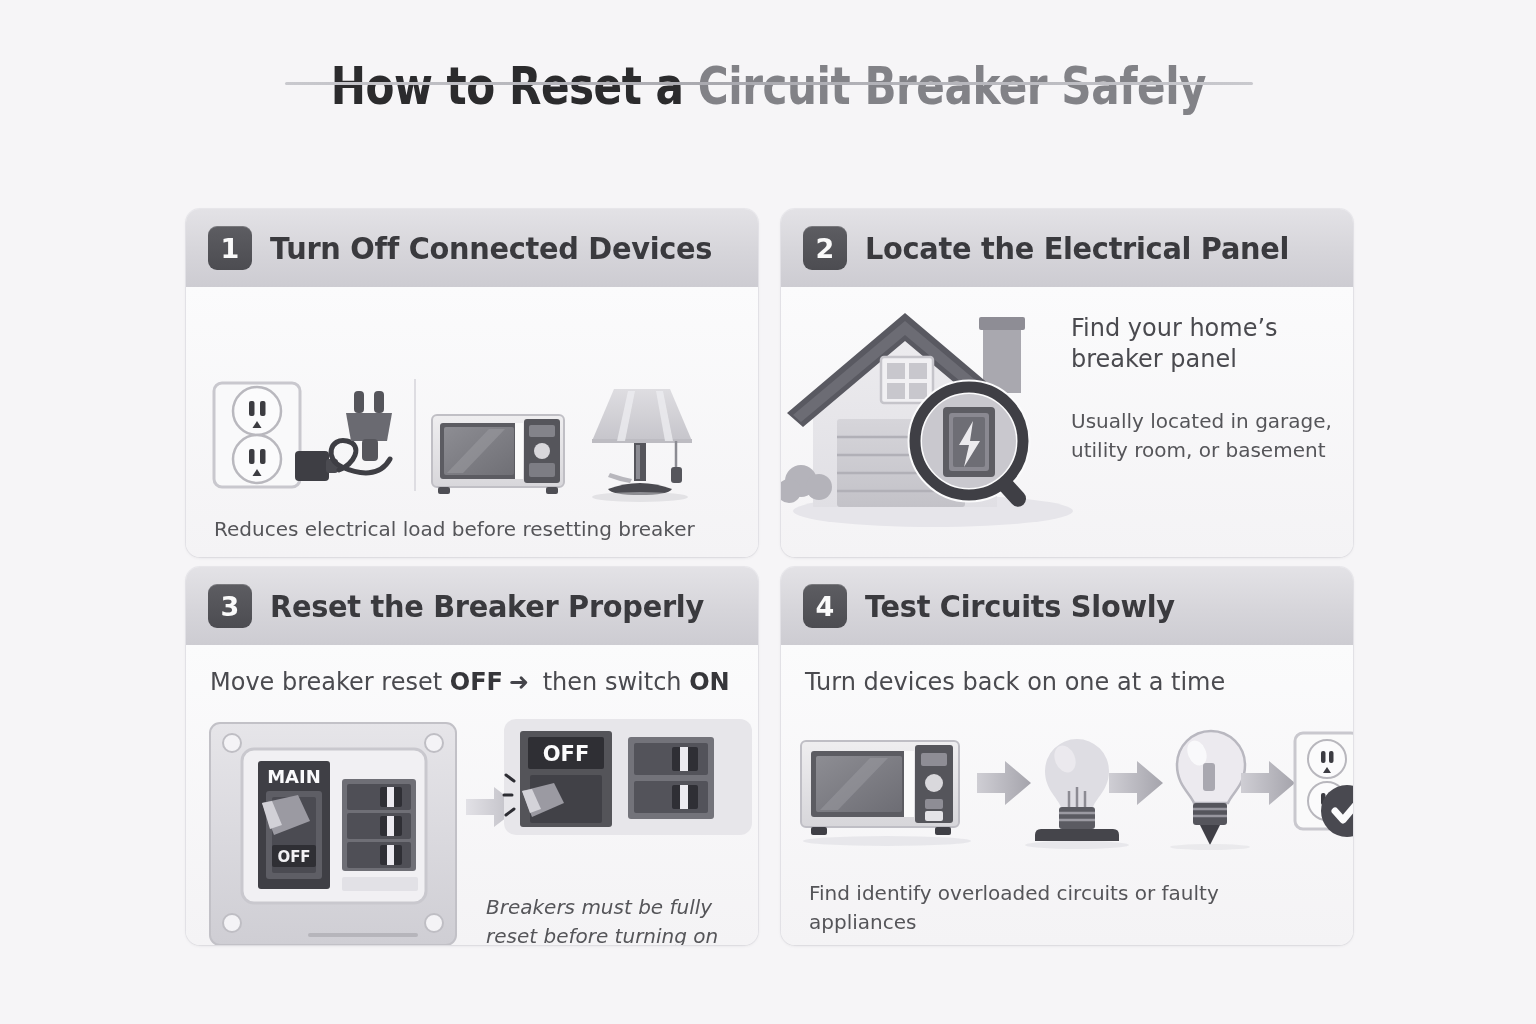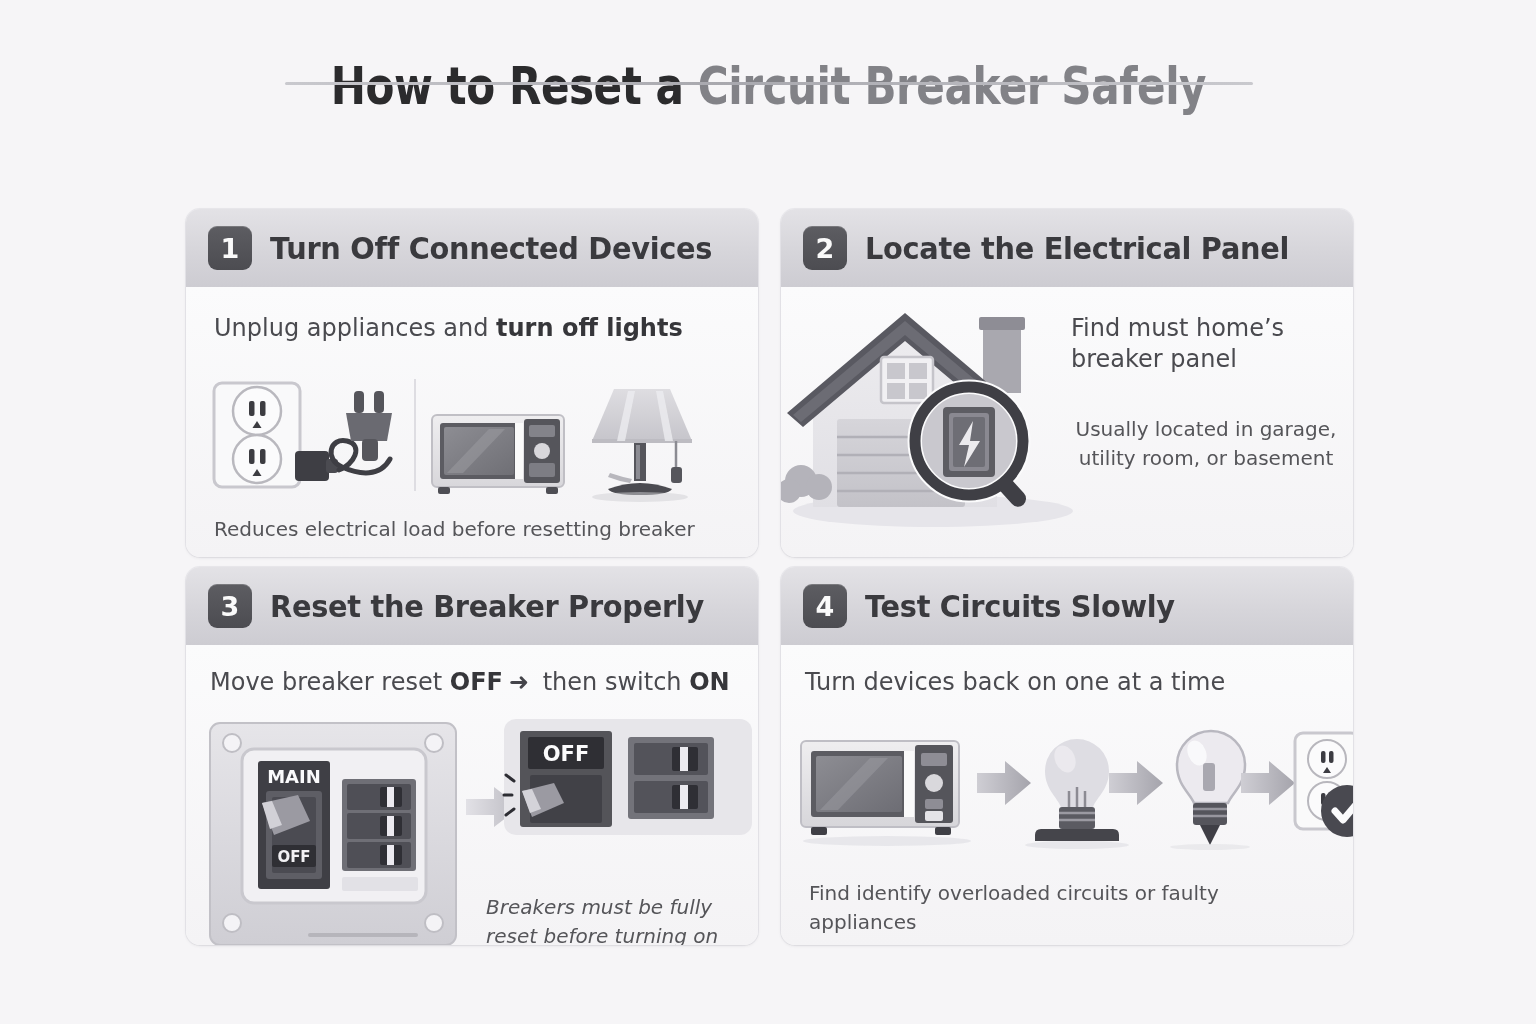--- a/index.html
+++ b/index.html
@@ -108,21 +108,21 @@
   }
 
   
   #c1-lead { position: absolute; left: 28px; top: 26px; }
   #c1-scene { position: absolute; left: 18px; top: 86px; width: 540px; height: 130px; }
   #c1-note { position: absolute; left: 28px; top: 228px; }
 
   
   #c2-scene { position: absolute; left: 4px; top: 8px; width: 290px; height: 250px; }
   #c2-text { position: absolute; left: 290px; top: 26px; width: 270px; }
-  #c2-note { margin-top: 40px; text-align: center; }
+  #c2-note { margin-top: 32px; }
 
   
   #c3-lead { position: absolute; left: 24px; top: 22px; }
   #c3-panelbig { position: absolute; left: 22px; top: 76px; width: 252px; height: 228px; }
   #c3-arrow { position: absolute; left: 278px; top: 138px; width: 58px; height: 48px; }
   #c3-panelsmall { position: absolute; left: 318px; top: 74px; width: 248px; height: 116px; }
   #c3-note { position: absolute; left: 300px; top: 248px; width: 250px; font-style: italic; }
 
   
   #c4-lead { position: absolute; left: 24px; top: 22px; text-align: center; }
@@ -138,21 +138,20 @@
   <h1 id="page-title"><span class="t-dark">How to Reset a </span><span class="t-gray">Circuit Breaker Safely</span></h1>
 </div>
 <div id="title-rule"></div>
 
 <div class="card" id="card-1">
   <div class="card-header">
     <div class="step-badge">1</div>
     <div class="card-title">Turn Off Connected Devices</div>
   </div>
   <div class="card-body">
-    <div class="lead" id="c1-lead"><span>Unplug appliances and </span><b>turn off lights</b></div>
 
     <div id="c1-scene">
       <svg width="540" height="130" viewBox="0 0 540 130">
         <defs>
           <linearGradient id="mwBody" x1="0" y1="0" x2="0" y2="1">
             <stop offset="0" stop-color="#efeef0"></stop>
               <stop offset="1" stop-color="#d8d7db"></stop>
           </linearGradient>
           <linearGradient id="mwGlass" x1="0" y1="0" x2="1" y2="1">
             <stop offset="0" stop-color="#8d8d93"></stop>
@@ -278,21 +277,21 @@
           <circle cx="184" cy="146" r="47" fill="#c9c8ce"></circle>
           <rect x="158" y="112" width="52" height="70" rx="4" fill="#5d5d63"></rect>
           <rect x="164" y="118" width="40" height="58" rx="3" fill="#8a8991"></rect>
           <rect x="168" y="122" width="32" height="50" rx="2" fill="#6e6e75"></rect>
           <path d="M188 126 l-14 24 h10 l-5 22 l16 -26 h-10 z" fill="#ecebee"></path>
           <rect x="219" y="180" width="16" height="34" rx="8" transform="rotate(-42 227 197)" fill="#3f3f45"></rect>
         </g>
       </svg>
     </div>
     <div id="c2-text">
-      <div class="lead">Find must home’s breaker panel</div>
+      <div class="lead">Find your home’s breaker panel</div>
       <div class="note" id="c2-note">Usually located in garage, utility room, or basement</div>
     </div>
   </div>
 </div>
 
 <div class="card" id="card-3">
   <div class="card-header">
     <div class="step-badge">3</div>
     <div class="card-title">Reset the Breaker Properly</div>
   </div>

